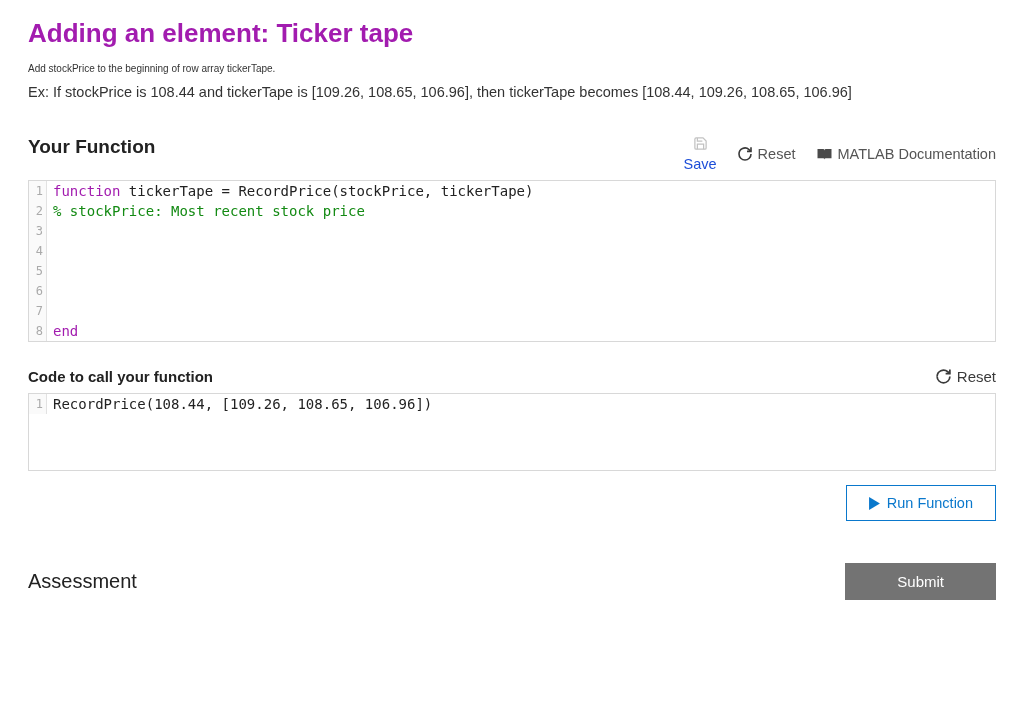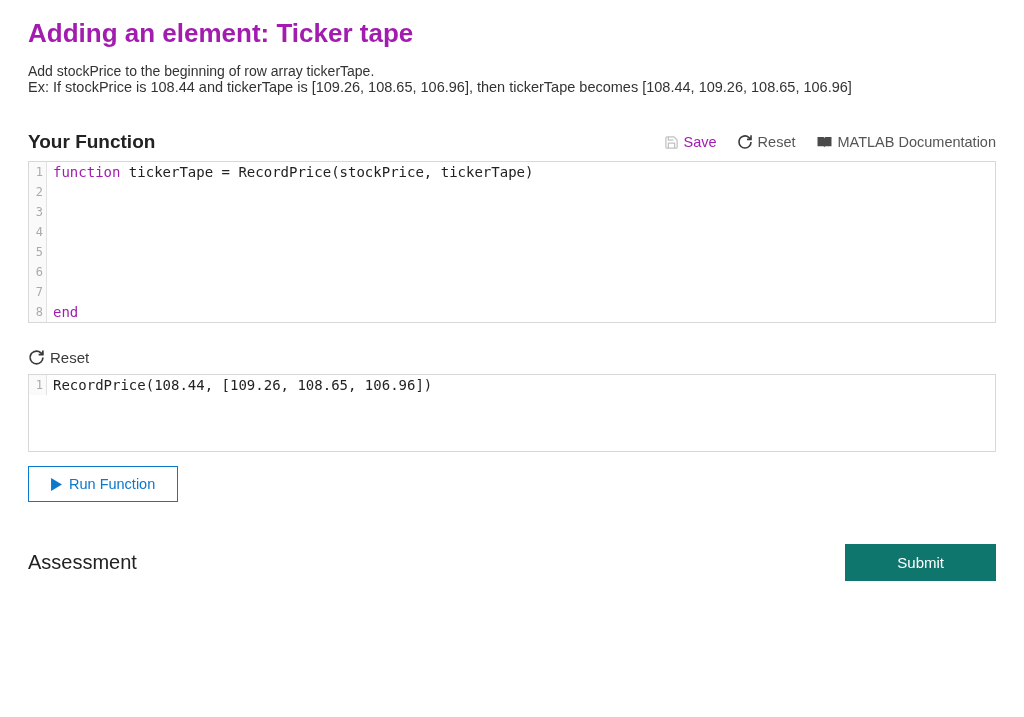--- a/index.html
+++ b/index.html
@@ -1,39 +1,39 @@
 <!DOCTYPE html>
 <html><head>
 <meta charset="utf-8">
 <style>
 * { box-sizing: border-box; margin: 0; padding: 0; }
 body { font-family: -apple-system, BlinkMacSystemFont, "Segoe UI", Helvetica, Arial, sans-serif; color: #222; background: #fff; padding: 18px 28px; width: 1024px; }
 h1.title { font-size: 26px; font-weight: 700; color: #a21caf; margin-bottom: 14px; }
-.desc { font-size: 14px; color: #333; }
+.desc { font-size: 10px; color: #333; margin-bottom: 10px; }
 .desc2 { font-size: 14.5px; color: #333; margin-bottom: 36px; }
 .section-row { display: flex; justify-content: space-between; margin-bottom: 8px; }
 .section-title { font-size: 19px; font-weight: 700; color: #222; }
 .toolbar { display: flex; gap: 20px; align-items: center; color: #555; font-size: 14.5px; }
 .toolbar-item { display: inline-flex; align-items: center; gap: 5px; cursor: pointer; color: #555; }
-.toolbar-item.disabled { color: #a21caf; cursor: default; }
+.toolbar-item.disabled { color: #1d4ed8; cursor: default; flex-direction: column; }
 .code-box { border: 1px solid #d8d8d8; background: #fff; margin-bottom: 26px; font-family: Consolas, Menlo, Monaco, monospace; font-size: 14px; line-height: 20px; }
 .code-line { display: flex; }
 .ln { width: 18px; text-align: right; color: #aaa; font-size: 12px; border-right: 1px solid #e2e2e2; padding-right: 3px; flex-shrink: 0; user-select: none; background: #fafafa; }
 .cc { padding-left: 6px; white-space: pre; }
 .kw { color: #a21caf; }
 .com { color: #138a13; }
 .call-section { margin-top: 8px; }
 .call-title { font-size: 15px; font-weight: 700; color: #222; }
 .reset2 { color: #3a3a3a; font-size: 15px; display: inline-flex; align-items: center; gap: 5px; cursor: pointer; }
 .code-box2 { border: 1px solid #d8d8d8; background: #fff; font-family: Consolas, Menlo, Monaco, monospace; font-size: 14px; line-height: 20px; min-height: 78px; margin-top: 8px; margin-bottom: 14px; }
-.run-row { display: flex; margin-bottom: 42px; }
+.run-row { display: flex; justify-content: flex-end; margin-bottom: 42px; }
 .run-btn { border: 1.5px solid #0a78cc; color: #0a78cc; background: #fff; padding: 9px 22px; font-size: 14.5px; cursor: pointer; display: inline-flex; align-items: center; gap: 7px; }
 .assess-row { display: flex; justify-content: space-between; align-items: center; }
 .assessment-title { font-size: 20px; font-weight: 400; color: #222; }
-.submit-btn { background: #0f766e; color: #fff; border: none; padding: 10px 52px; font-size: 15px; cursor: pointer; }
+.submit-btn { background: #737373; color: #fff; border: none; padding: 10px 52px; font-size: 15px; cursor: pointer; }
 .icon { display: inline-flex; }
 </style>
 </head>
 <body>
 
 <h1 class="title">Adding an element: Ticker tape</h1>
 <p class="desc">Add stockPrice to the beginning of row array tickerTape.</p>
 <p class="desc2">Ex: If stockPrice is 108.44 and tickerTape is [109.26, 108.65, 106.96], then tickerTape becomes [108.44, 109.26, 108.65, 106.96]</p>
 
 <div class="section-row">
@@ -70,20 +70,21 @@
   </div>
 </div>
 
 <div class="code-box">
   <div class="code-line">
       <span class="ln">1</span>
       <span class="cc"><span class="kw">function</span><span> tickerTape = RecordPrice(stockPrice, tickerTape)</span></span>
     </div>
   <div class="code-line">
       <span class="ln">2</span>
+      <span class="cc"><span class="com">% stockPrice: Most recent stock price</span></span>
     </div>
   <div class="code-line">
       <span class="ln">3</span>
     </div>
   <div class="code-line">
       <span class="ln">4</span>
       <span class="cc"></span>
     </div>
   <div class="code-line">
       <span class="ln">5</span>
@@ -96,20 +97,21 @@
       <span class="cc"></span>
     </div>
   <div class="code-line">
       <span class="ln">8</span>
       <span class="cc"><span class="kw">end</span></span>
     </div>
 </div>
 
 <div class="call-section">
   <div class="section-row">
+    <div class="call-title">Code to call your function</div>
     <span class="reset2">
       <span class="icon">
         <svg width="17" height="17" viewBox="0 0 24 24" fill="none" stroke="#3a3a3a" stroke-width="2.4">
             <path d="M21 2v6h-6"></path>
             <path d="M3 12a9 9 0 0 1 15-6.7L21 8"></path>
             <path d="M3 12a9 9 0 0 0 18 0"></path>
           </svg>
       </span>
       <span>Reset</span>
     </span>

